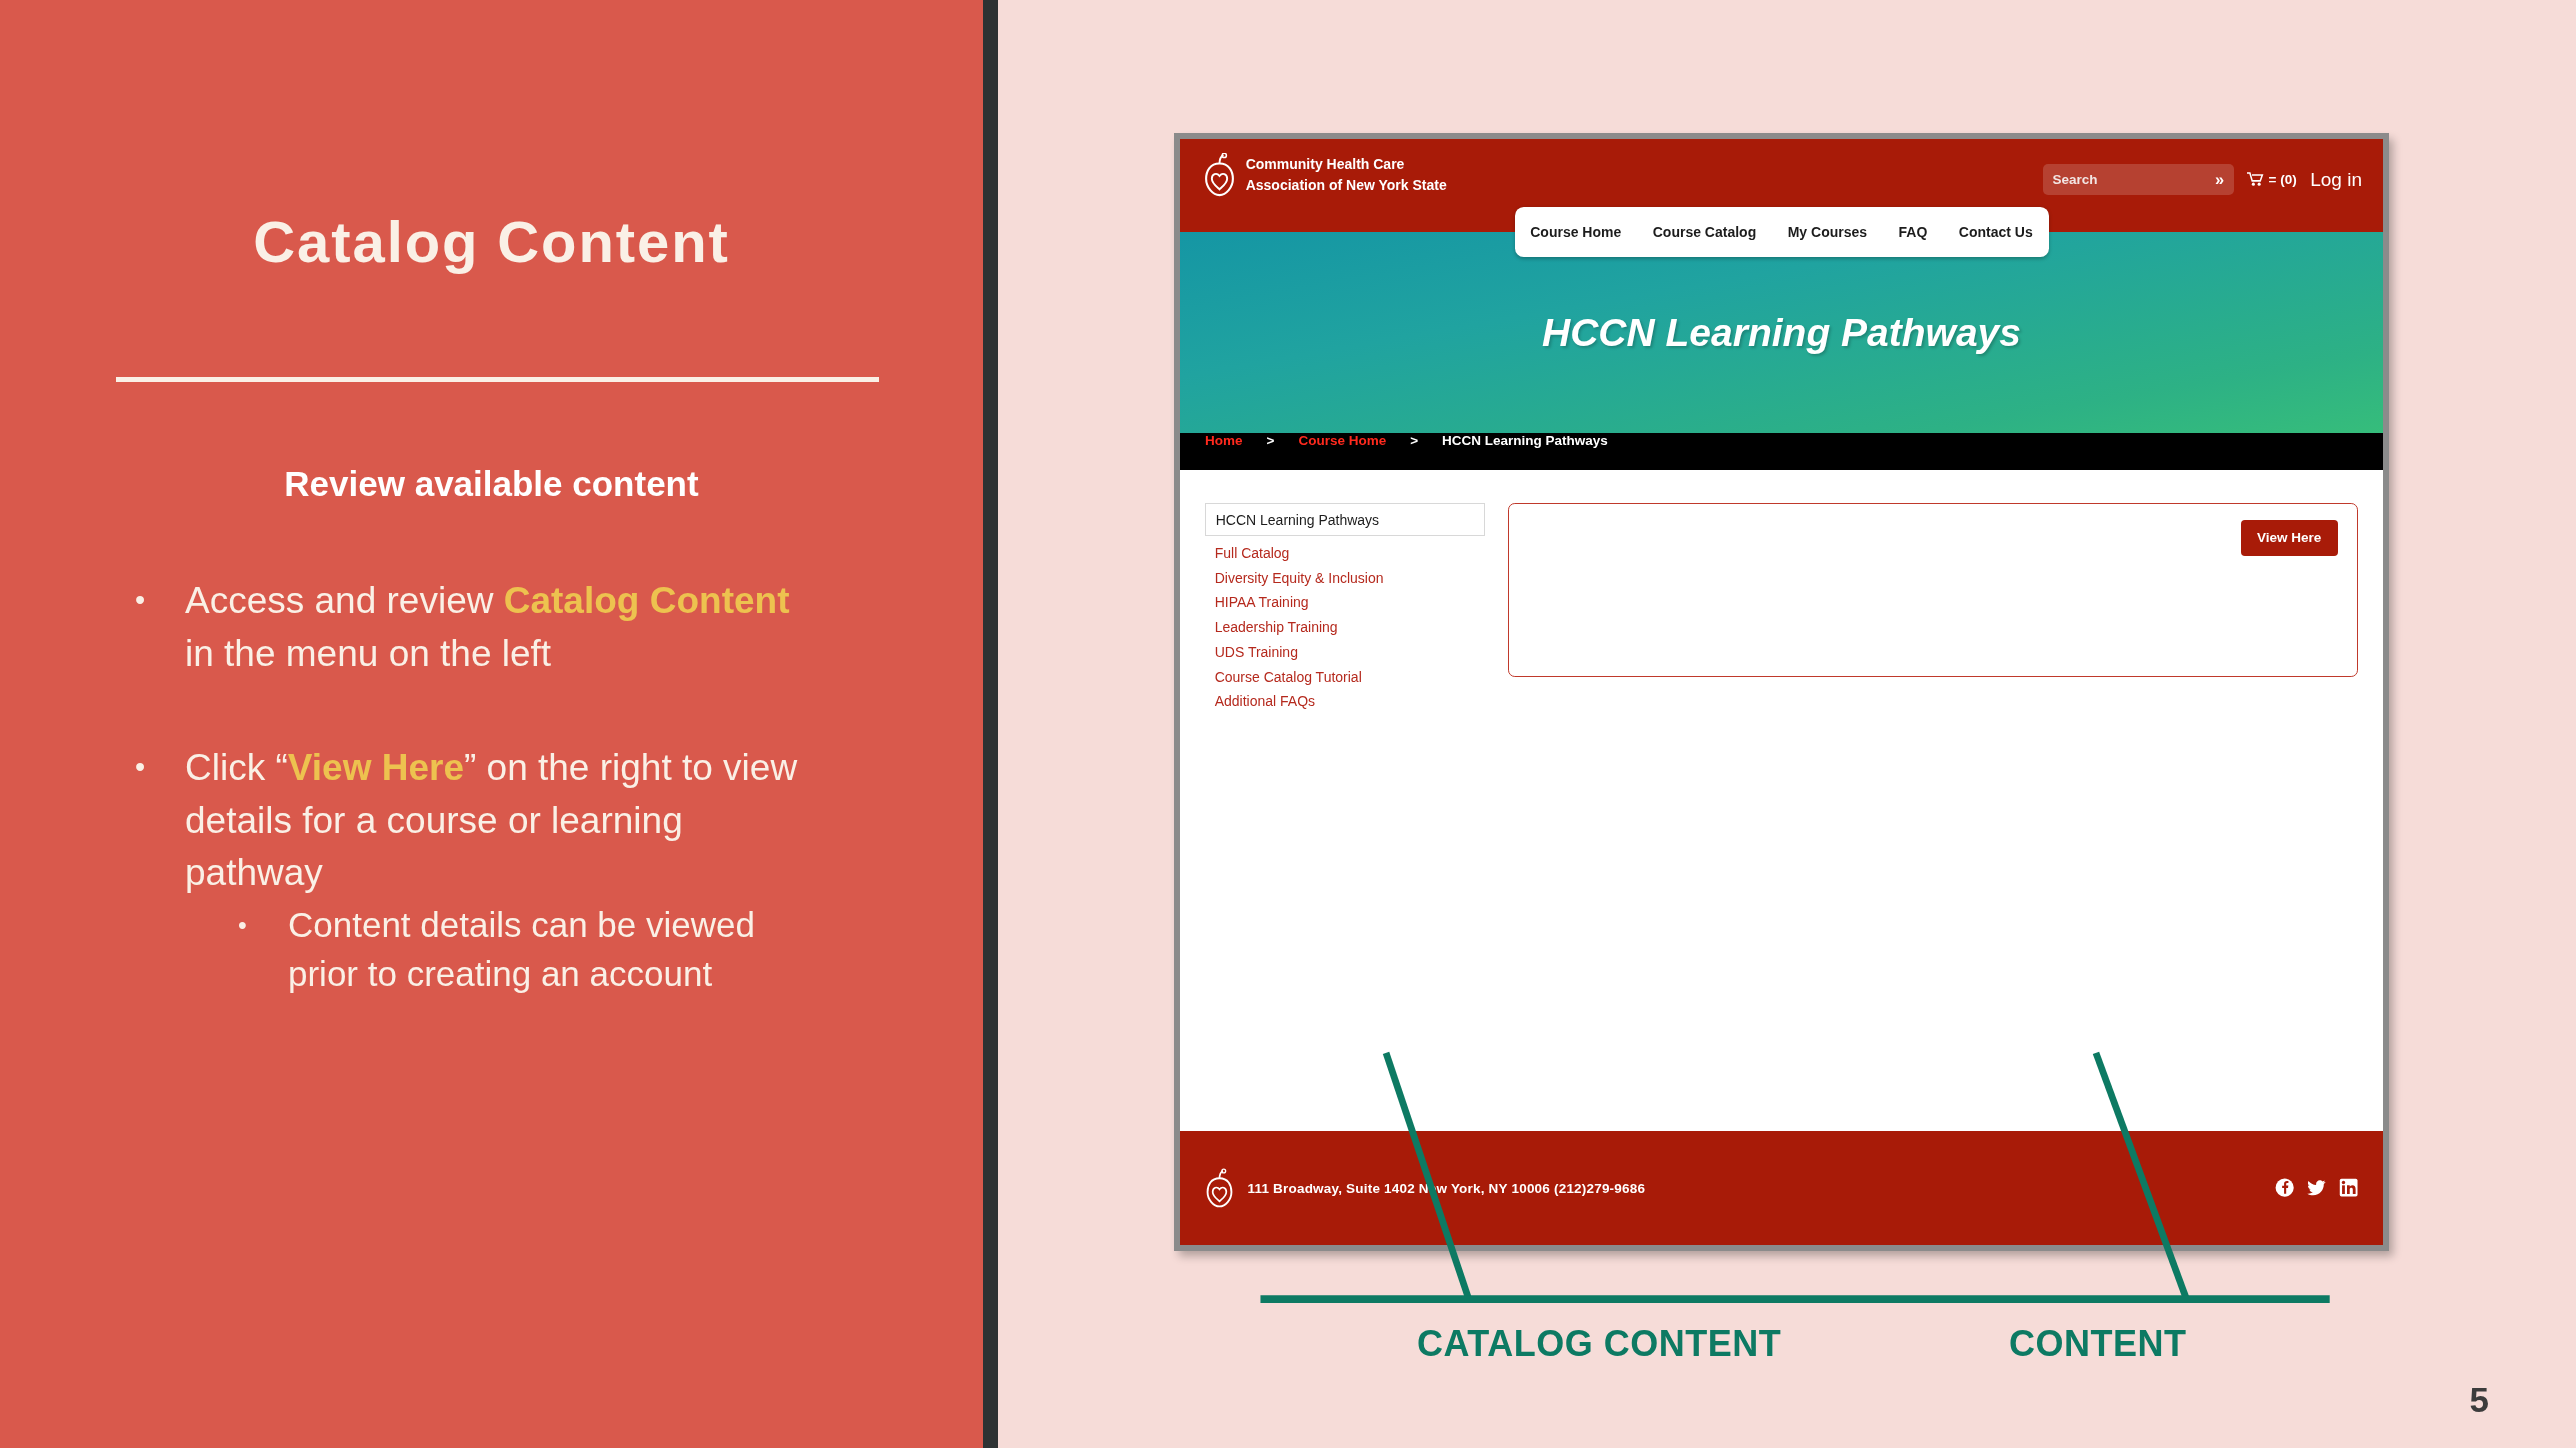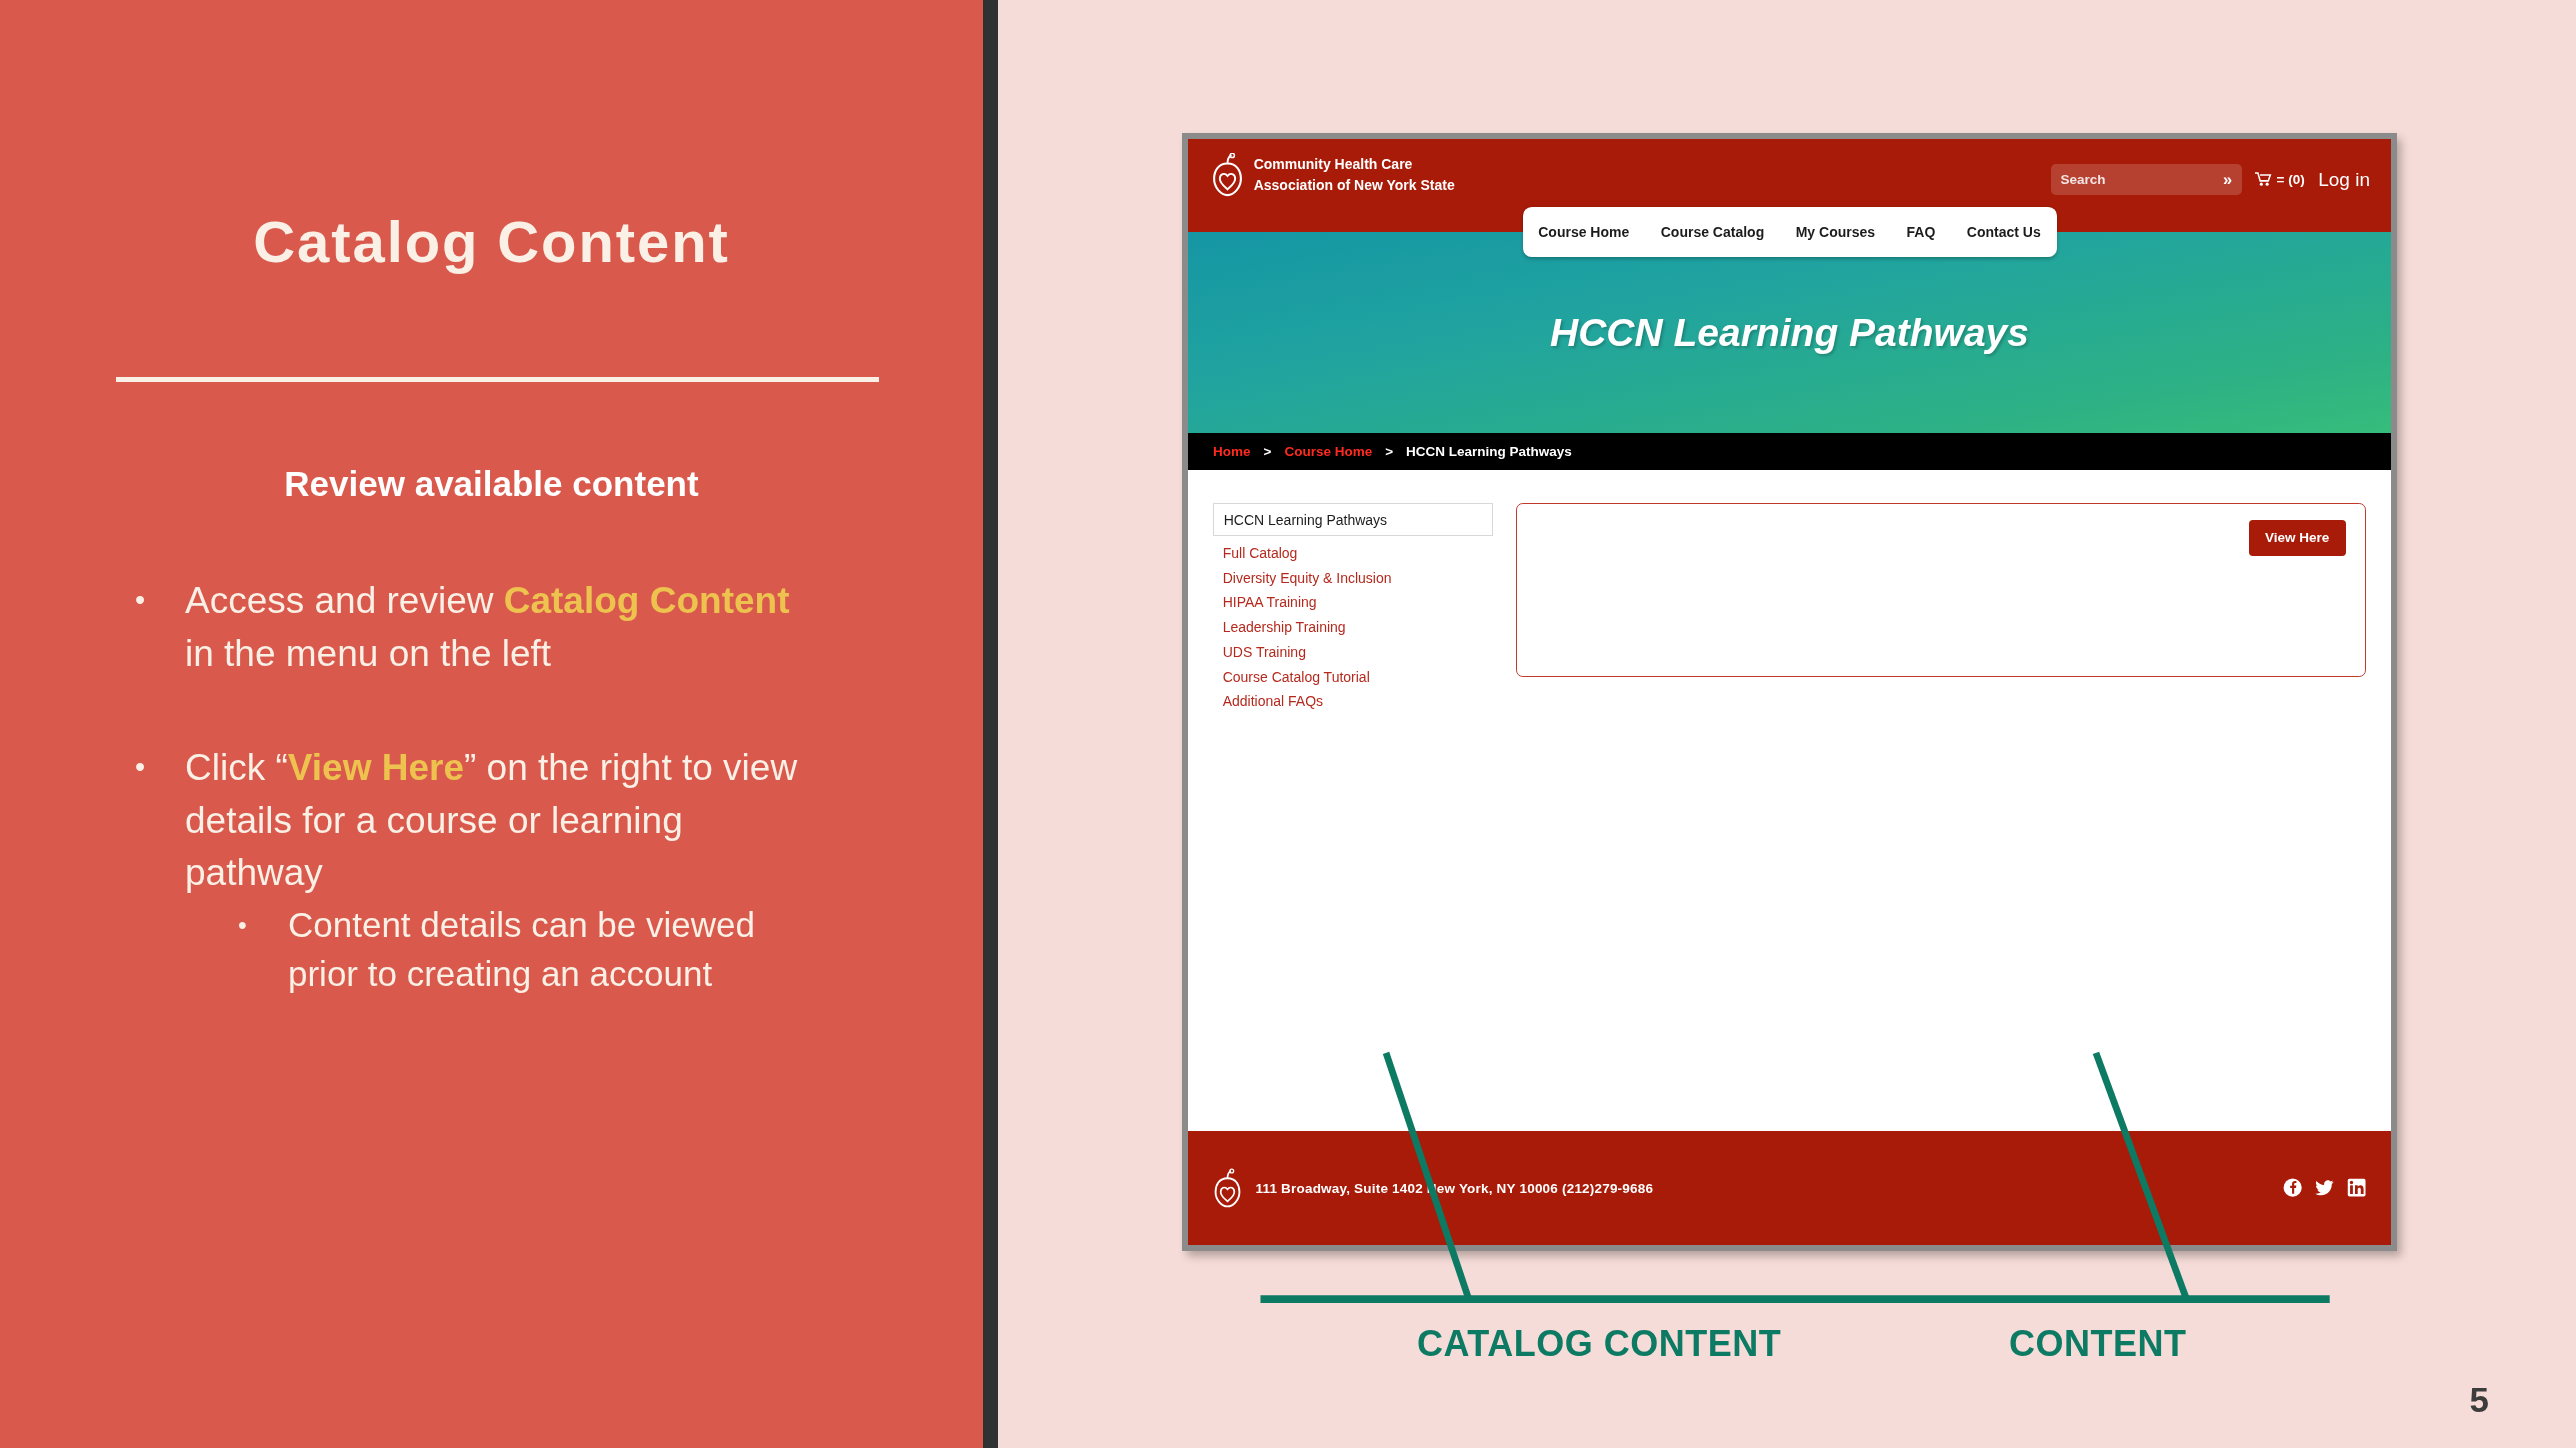--- a/index.html
+++ b/index.html
@@ -87,21 +87,20 @@
   
   #shot-frame {
     position: absolute;
     left: 1174px; top: 133px;
     width: 1215px; height: 1118px;
     background: #ffffff;
     border: 6.8px solid #8b8b8b;
     box-sizing: border-box;
     box-shadow: 4.8px 5.8px 8.7px rgba(0,0,0,0.28);
     overflow: hidden;
-    margin-left: 8px;
   }
   #shot-inner {
     position: relative;
     width: 100%; height: 100%;
     background: #ffffff;
   }
 
   
   #site-header {
     position: relative;
@@ -166,23 +165,23 @@
     font-size: 39px;
     font-style: italic;
     font-weight: bold;
     text-shadow: 1.9px 1.9px 2.9px rgba(0,0,0,0.2);
   }
 
   
   #breadcrumb {
     height: 37px;
     background: #000000;
-    display: flex; align-items: center;
+    display: flex; align-items: flex-start;
     padding-left: 25px;
-    gap: 13px;
+    gap: 24px;
     font-size: 13.5px;
     font-weight: bold;
   }
   .crumb-link { color: #ff2a1e; }
   .crumb-sep { color: #ffffff; }
   .crumb-current { color: #ffffff; }
 
   
   #site-body {
     position: relative;

